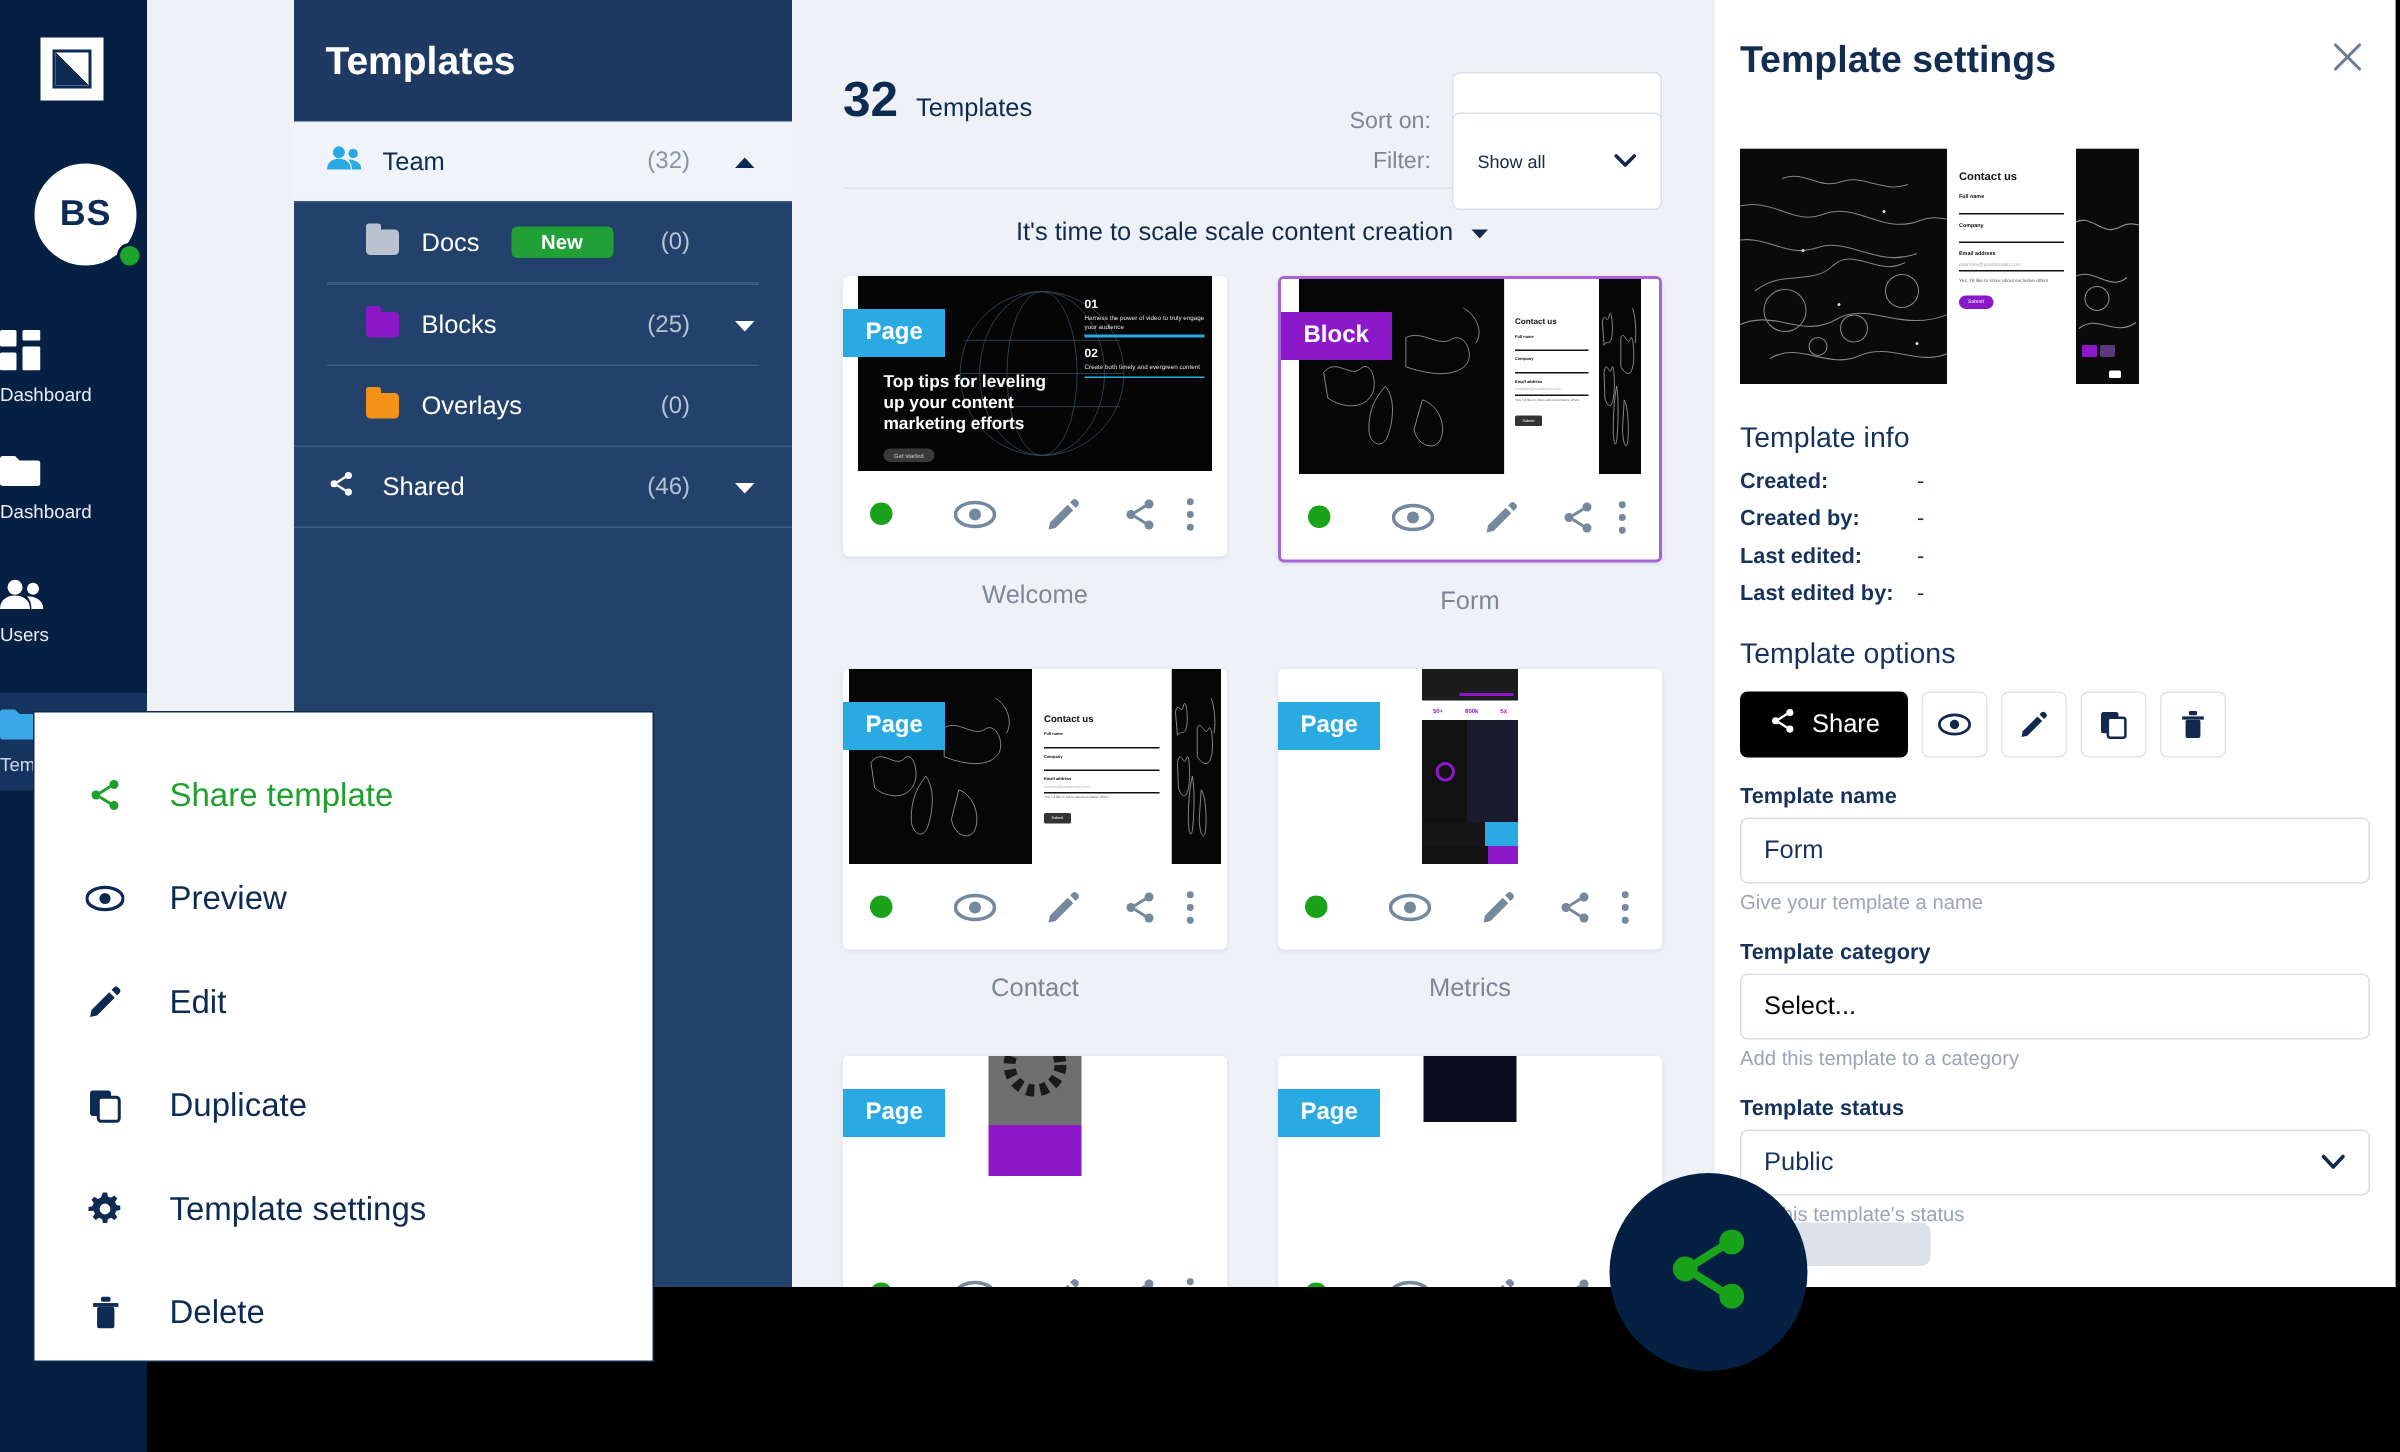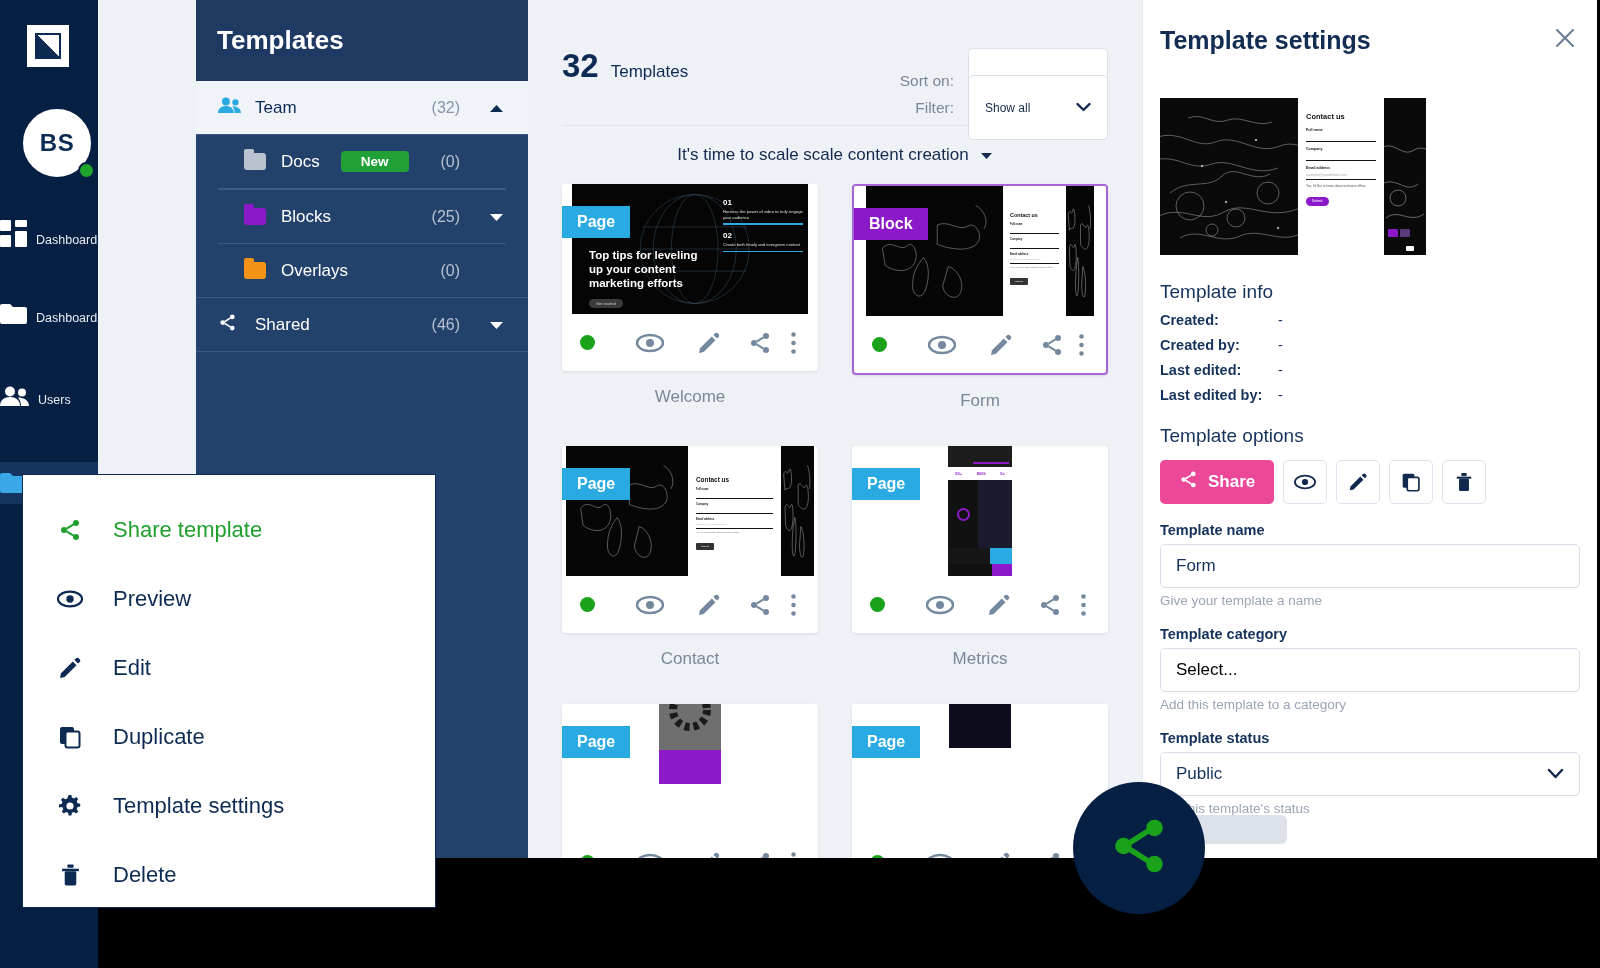--- a/index.html
+++ b/index.html
@@ -40,21 +40,21 @@
     display: flex; align-items: center; justify-content: center;
     color: #0d2b52; font-size: 24px; font-weight: 600; letter-spacing: .5px;
   }
   .presence-dot {
     position: absolute; right: 2px; bottom: 4px;
     width: 17px; height: 17px; border-radius: 50%;
     background: #1ea52c; border: 2px solid #062044;
   }
   .rail-item {
     position: absolute; left: 0; width: 98px;
-    display: flex; align-items: flex-end; gap: 9px;
+    display: flex; flex-direction: column; align-items: flex-start; gap: 9px;
     color: #e8ecf2; font-size: 12.5px;
   }
   .rail-item svg { display: block; }
   .rail-item.active { background: #153560; padding-top: 10px; padding-bottom: 10px; }
 
   
   .tpl-panel {
     position: absolute; left: 98px; top: 0; width: 332px; height: 858px;
     background: #23426b;
   }
@@ -155,23 +155,23 @@
   .set-head { display: flex; align-items: center; justify-content: space-between; padding: 23px 0 0 0; }
   .set-title { font-size: 25px; font-weight: 700; color: #122c52; }
   .x-btn { color: #6b7d95; cursor: pointer; padding: 4px; }
   .preview-img { margin-top: 41px; width: 266px; height: 157px; display: flex; overflow: hidden; }
   .sec-title { font-size: 19px; color: #15325c; margin-top: 26px; }
   .info-line { display: flex; margin-top: 9px; font-size: 14.5px; }
   .info-k { width: 118px; font-weight: 700; color: #15325c; }
   .info-v { color: #15325c; }
   .opt-row { display: flex; gap: 9px; margin-top: 13px; }
   .btn-share {
-    background: #ec4899; color: #fff; border: none; border-radius: 5px;
+    background: #000000; color: #fff; border: none; border-radius: 5px;
     height: 44px; padding: 0 19px; display: flex; align-items: center; gap: 10px;
-    font-size: 17px; font-weight: 700; cursor: pointer;
+    font-size: 17px; font-weight: 400; cursor: pointer;
   }
   .icon-btn {
     width: 44px; height: 44px; border: 1px solid #dde3ec; border-radius: 5px; background: #fff;
     display: flex; align-items: center; justify-content: center; cursor: pointer; color: #12294d;
   }
   .field-lbl { font-size: 14.5px; font-weight: 700; color: #15325c; margin-top: 18px; }
   .field-in {
     margin-top: 6px; height: 44px; width: 100%; border: 1px solid #d7dee8; border-radius: 5px;
     background: #fff; padding: 0 15px; font-size: 17px; color: #15325c;
     font-family: "Liberation Sans", sans-serif;

